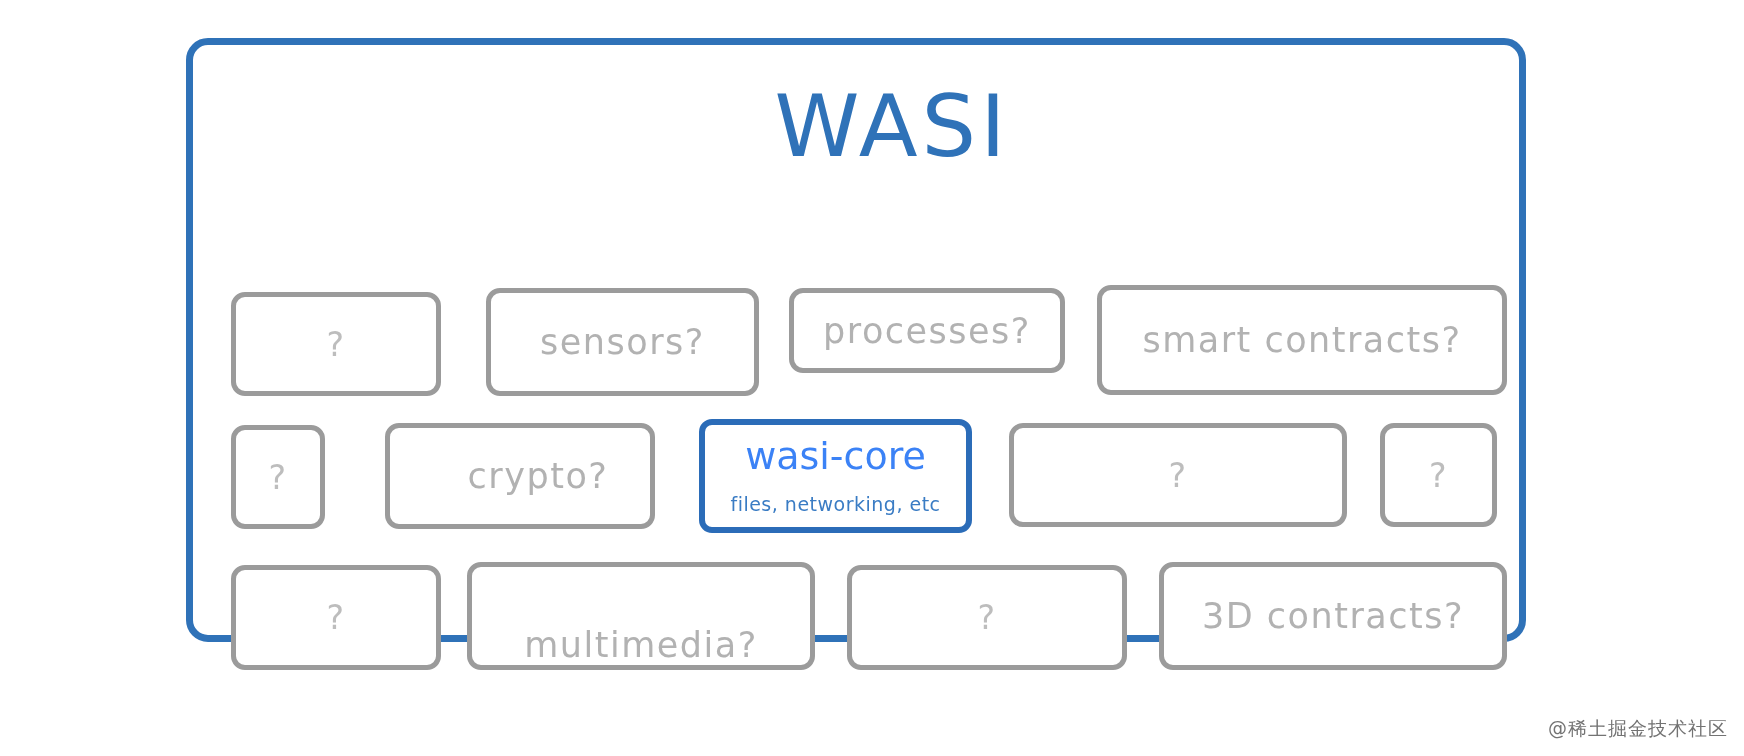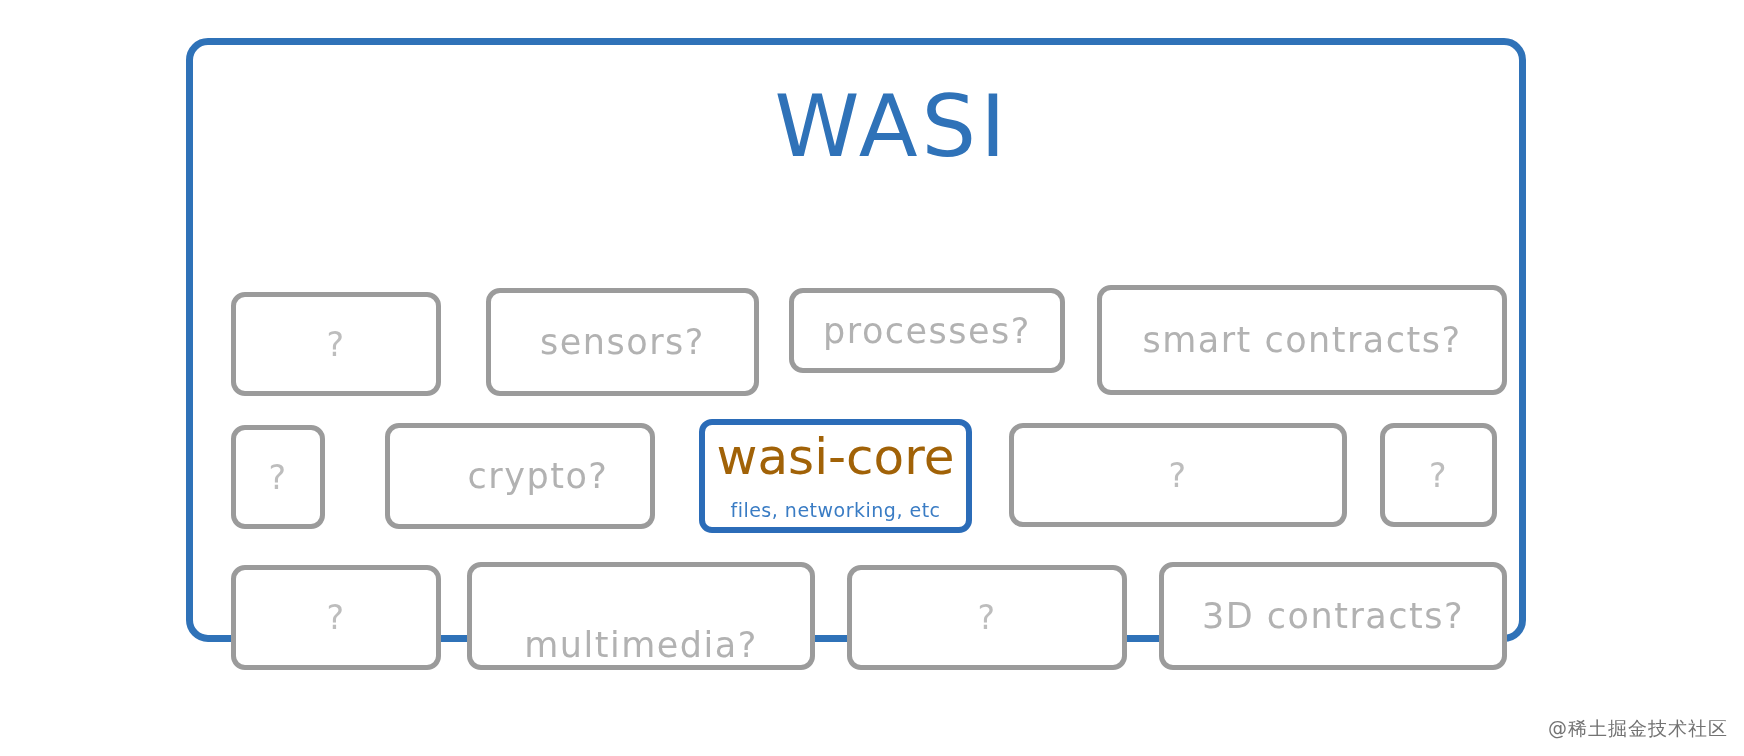--- a/index.html
+++ b/index.html
@@ -70,23 +70,23 @@
     font-size: 33px;
   }
 
   
   .mod.core {
     border: 6px solid #2b6cb8;
     border-radius: 13px;
     color: #2f6fbb;
   }
   .mod.core .mod-label {
-    font-size: 50px;
+    font-size: 38px;
     letter-spacing: 0px;
-    color: #a16207;
+    color: #3b82f6;
     line-height: 1.05;
     font-weight: 500;
   }
   .mod.core .mod-sub {
     font-size: 19px;
     letter-spacing: 0.5px;
     color: #3a7cc4;
     margin-top: 16px;
     white-space: nowrap;
   }

